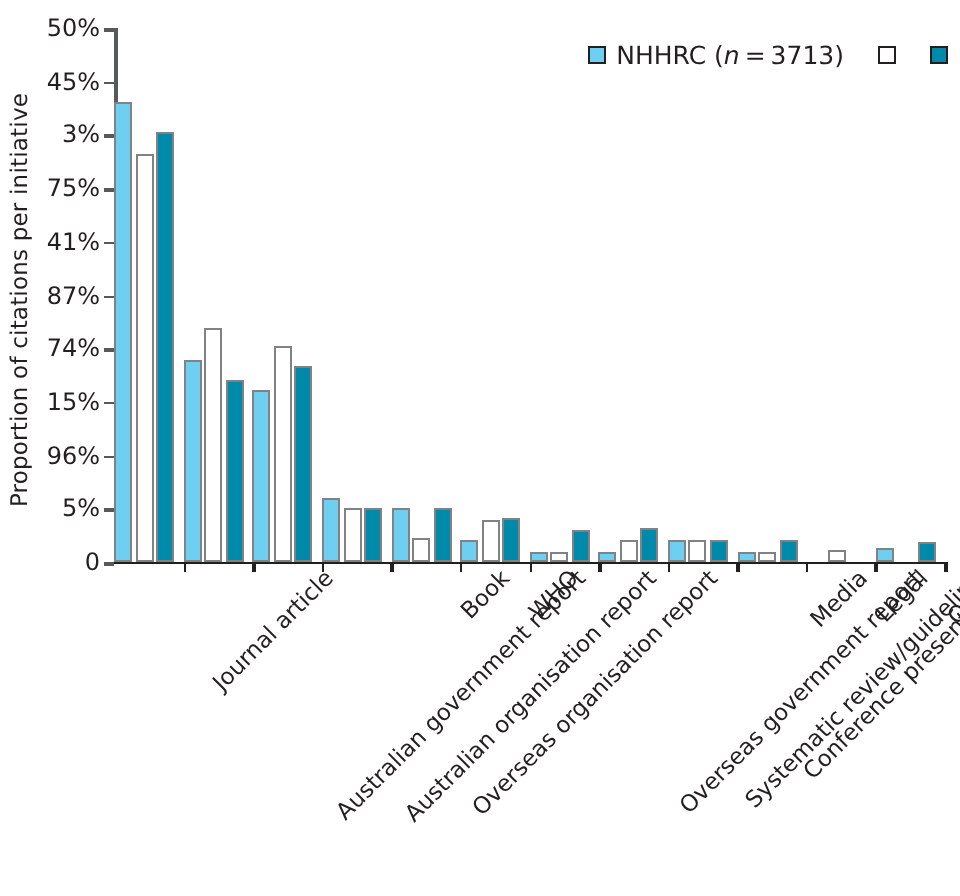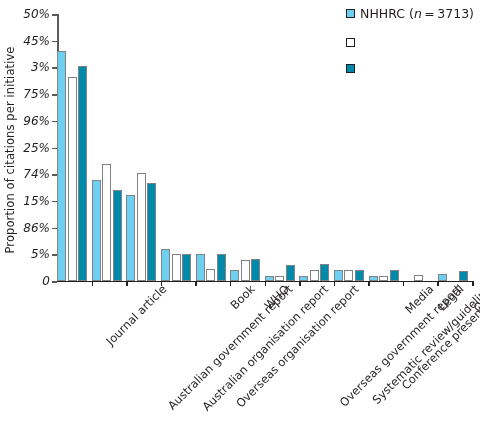--- a/index.html
+++ b/index.html
@@ -74,21 +74,20 @@
   }
   .y-tick-label {
     position: absolute;
     right: 100%;
     margin-right: 7px;
     top: 50%;
     transform: translateY(-50%);
     font-size: 12px;
     white-space: nowrap;
     color: #231f20;
-    font-style: italic;
   }
   .y-tick-wrap {
     position: absolute;
     left: 0;
     height: 0;
   }
 
   
   #bars-layer {
     position: absolute;
@@ -136,23 +135,23 @@
     color: #231f20;
     transform-origin: right top;
     transform: rotate(-45deg);
     text-align: right;
   }
 
   
   #legend {
     position: absolute;
     right: 6px;
-    top: 6px;
+    top: 20px;
     display: flex;
-    flex-direction: column;
+    flex-direction: row;
     gap: 17px;
   }
   .legend-item {
     display: flex;
     align-items: center;
     gap: 5px;
     font-size: 12.5px;
     white-space: nowrap;
     color: #231f20;
   }
@@ -184,37 +183,37 @@
         <div class="y-tick-wrap" style="top: 267px;">
           <div class="y-tick"></div>
           <div class="y-tick-label">0</div>
         </div>
         <div class="y-tick-wrap" style="top: 240.3px;">
           <div class="y-tick"></div>
           <div class="y-tick-label">5%</div>
         </div>
         <div class="y-tick-wrap" style="top: 213.6px;">
           <div class="y-tick"></div>
-          <div class="y-tick-label">86%</div>
+          <div class="y-tick-label">96%</div>
         </div>
         <div class="y-tick-wrap" style="top: 186.9px;">
           <div class="y-tick"></div>
           <div class="y-tick-label">15%</div>
         </div>
         <div class="y-tick-wrap" style="top: 160.2px;">
           <div class="y-tick"></div>
           <div class="y-tick-label">74%</div>
         </div>
         <div class="y-tick-wrap" style="top: 133.5px;">
           <div class="y-tick"></div>
-          <div class="y-tick-label">25%</div>
+          <div class="y-tick-label">87%</div>
         </div>
         <div class="y-tick-wrap" style="top: 106.8px;">
           <div class="y-tick"></div>
-          <div class="y-tick-label">96%</div>
+          <div class="y-tick-label">41%</div>
         </div>
         <div class="y-tick-wrap" style="top: 80.1px;">
           <div class="y-tick"></div>
           <div class="y-tick-label">75%</div>
         </div>
         <div class="y-tick-wrap" style="top: 53.4px;">
           <div class="y-tick"></div>
           <div class="y-tick-label">3%</div>
         </div>
         <div class="y-tick-wrap" style="top: 26.7px;">

